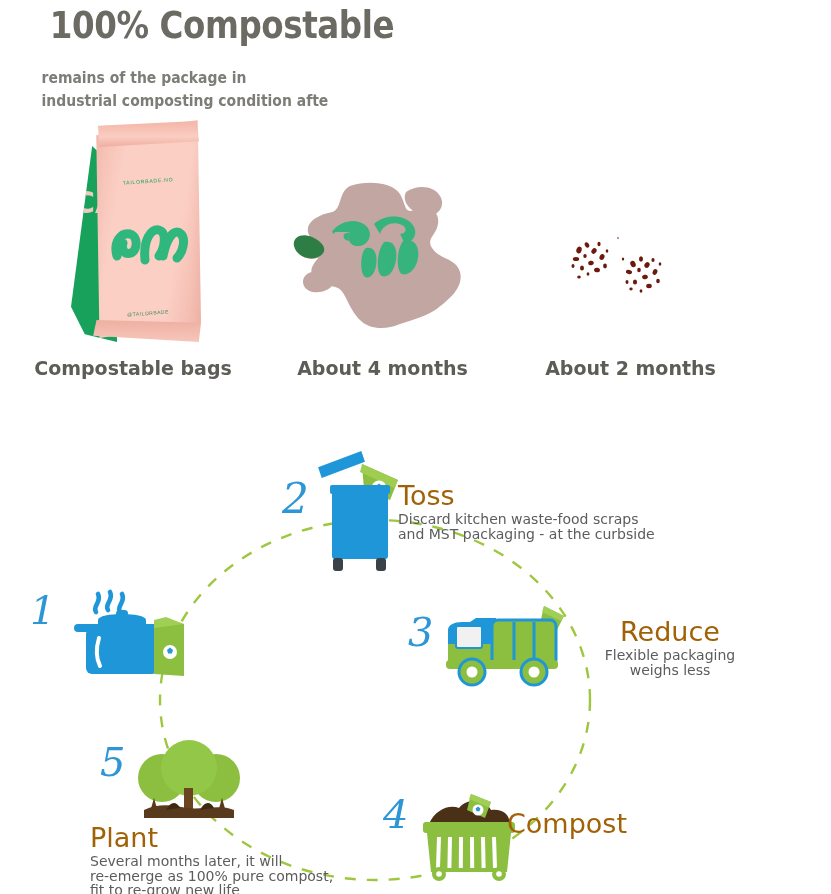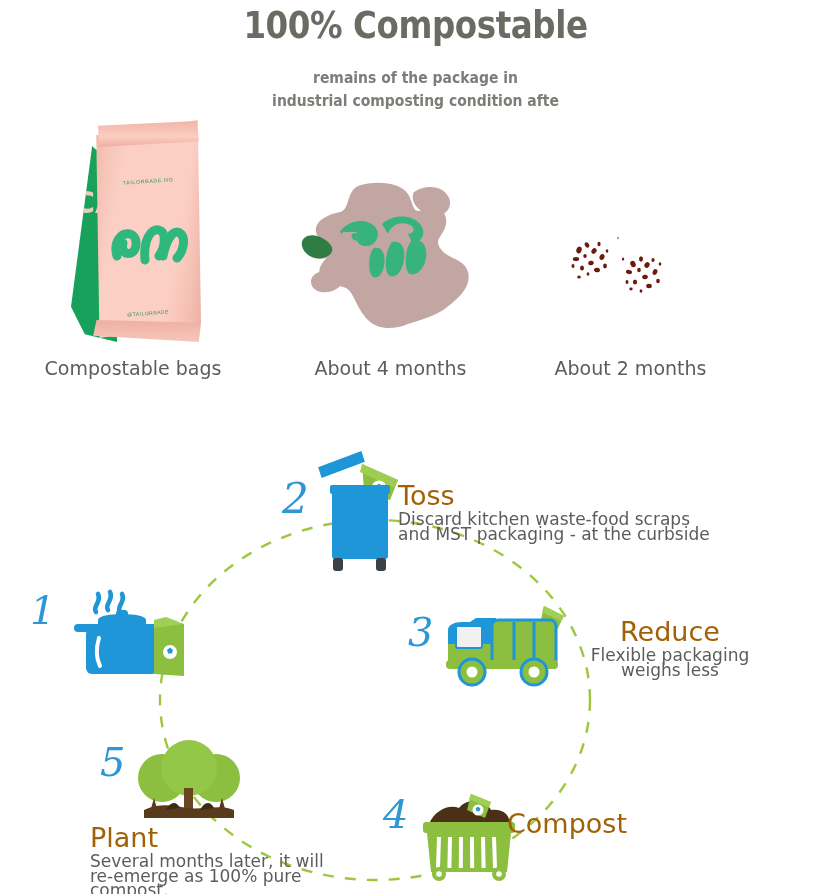--- a/index.html
+++ b/index.html
@@ -10,21 +10,21 @@
   body {
     width: 831px;
     height: 894px;
     position: relative;
     overflow: hidden;
     font-family: "Liberation Sans", sans-serif;
     -webkit-font-smoothing: antialiased;
   }
 
   
-  #header { position: absolute; left: 0; top: 0; width: 831px; text-align: center; }
+  #header { position: absolute; left: 0; top: 0; width: 831px; }
   #main-title {
     font-family: "DejaVu Sans", sans-serif;
     font-weight: bold;
     font-size: 37px;
     color: #6b6a63;
     letter-spacing: -0.5px;
     margin: 0;
     padding-top: 4px;
     transform: scaleX(0.88);
   }
@@ -36,28 +36,28 @@
     line-height: 23px;
     transform: scaleX(0.9);
   }
   #subtitle { margin-top: 20px; }
 
   
   #stage-row { position: absolute; left: 0; top: 118px; width: 831px; height: 275px; }
   .stage { position: absolute; text-align: center; }
   .stage-label {
     font-family: "DejaVu Sans", sans-serif;
-    font-weight: normal;
+    font-weight: bold;
     font-size: 19px;
     color: #5d5c57;
     transform: scaleX(0.92);
     white-space: nowrap;
   }
   #stage-bag { left: 8px; top: 0; width: 250px; }
-  #stage-4mo  { left: 268px; top: 0; width: 245px; }
+  #stage-4mo  { left: 260px; top: 0; width: 245px; }
   #stage-6mo  { left: 508px; top: 0; width: 245px; }
   .stage-art { position: relative; height: 232px; }
   .stage-label-wrap { position: absolute; left: 0; width: 100%; top: 239px; }
 
   
   #bag-art { position: absolute; left: 50%; margin-left: -62px; top: 2px; width: 130px; height: 228px; }
   #bag-side {
     position: absolute; left: 0; top: 26px; width: 46px; height: 196px;
     background: #17a15a;
     clip-path: polygon(46% 0%, 100% 12%, 100% 100%, 30% 96%, 0% 82%);
@@ -119,21 +119,21 @@
   .step-head {
     font-family: "DejaVu Sans", sans-serif;
     font-size: 27px;
     color: #a16207;
     line-height: 28px;
     white-space: nowrap;
     font-weight: normal;
   }
   .step-body {
     font-family: "DejaVu Sans", sans-serif;
-    font-size: 17px;
+    font-size: 14px;
     color: #5c5c5c;
     line-height: 14.6px;
     margin-top: 2px;
     white-space: pre-line;
   }
   .step-art { position: absolute; }
 
   
   #step-cook  { left: 22px;  top: 186px; }
   #step-toss  { left: 282px; top: 42px;  }

